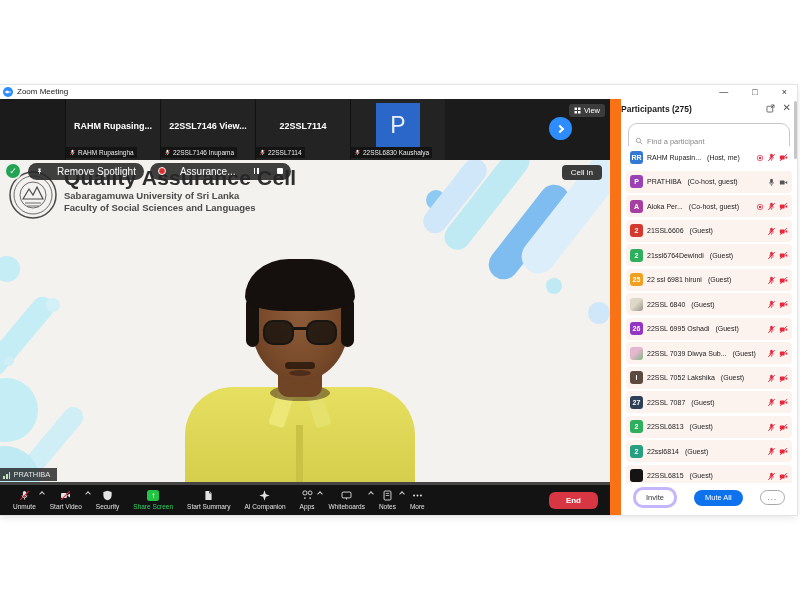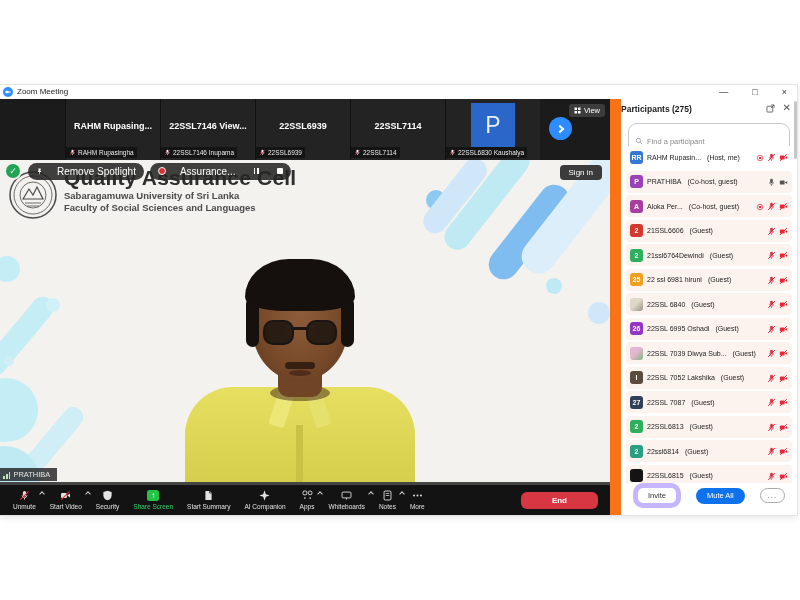--- a/index.html
+++ b/index.html
@@ -88,21 +88,21 @@
   .mustache { bottom:116px; left:103px; width:30px; height:7px; background:rgba(28,15,8,.72); border-radius:4px; }
   .mouth { bottom:109px; left:107px; width:22px; height:6px; background:rgba(48,24,14,.55); border-radius:50%; }
 
   
   .toolbar { position:absolute; left:0; top:386px; width:610px; height:30px; background:#131313; display:flex; align-items:center; padding-left:6px; }
   .tb-item { position:relative; display:flex; flex-direction:column; align-items:center; justify-content:center; gap:1.5px; color:#e3e3e3; font-size:6.5px; padding:0 7px; height:100%; white-space:nowrap; }
   .tb-item .ic { height:11px; display:flex; align-items:center; justify-content:center; }
   .tb-item.accent { color:#2fd566; }
   .chev { position:absolute; top:7px; right:-1px; width:4px; height:4px; border-left:1px solid #cfcfcf; border-top:1px solid #cfcfcf; transform:rotate(45deg); }
   .share-ic { width:12px; height:11px; background:#23c343; border-radius:2.5px; color:#fff; font-size:8px; line-height:11px; text-align:center; display:block; }
-  .end-btn { margin-left:auto; margin-right:12px; background:#d93644; color:#fff; font-size:8px; font-weight:bold; padding:4px 31px; border-radius:6px; }
+  .end-btn { margin-left:auto; margin-right:12px; background:#d93644; color:#fff; font-size:8px; font-weight:bold; padding:4px 17px; border-radius:6px; }
 
   
   .panel { position:absolute; left:621px; top:14px; width:176px; height:416px; background:#fff; }
   .panel-header { position:relative; height:21px; }
   .panel-title { text-align:left; font-size:8.5px; font-weight:bold; color:#1a1a1a; line-height:21px; }
   .panel-actions { position:absolute; right:6px; top:4px; display:flex; gap:8px; align-items:center; color:#555; }
   .panel-close { font-size:10px; line-height:10px; color:#555; }
   .search-box { margin:3px 7px 11px 7px; height:17px; border:1px solid #c9c9c9; border-radius:9px; display:flex; align-items:center; padding:17px 6px; gap:4px; background:#fff; }
   .search-box input { border:none; outline:none; flex:1; font-size:7.5px; color:#333; font-family:"Liberation Sans",sans-serif; background:transparent; }
   .search-box input::placeholder { color:#8a8a8a; }
@@ -110,21 +110,21 @@
   .list { position:absolute; left:2px; right:2px; top:47px; bottom:32px; overflow:hidden; }
   .row { height:22px; margin:0 3px 2.5px 3px; background:#fcf3ef; border-radius:4px; display:flex; align-items:center; padding:0 4px; gap:4px; }
   .row.first { background:#fff; }
   .avatar { width:13px; height:13px; border-radius:3px; color:#fff; font-size:7px; font-weight:bold; display:flex; align-items:center; justify-content:center; flex:none; }
   .row-name { font-size:7px; color:#222; white-space:nowrap; overflow:hidden; }
   .row-role { font-size:7px; color:#222; white-space:nowrap; margin-left:2px; }
   .row-icons { margin-left:auto; display:flex; gap:3px; align-items:center; flex:none; }
   .list-scrollbar { position:absolute; right:0; top:2px; width:3px; height:58px; background:#c6c6c6; border-radius:2px; }
 
   .panel-footer { position:absolute; left:0; right:0; bottom:7px; display:flex; justify-content:space-between; align-items:center; padding:0 12px; }
-  .invite-btn { border:5px solid #c4b5fd; border-radius:10px; font-size:7.5px; color:#333; padding:3px 10px; background:#fff; }
+  .invite-btn { border:3px solid #c4b5fd; border-radius:10px; font-size:7.5px; color:#333; padding:3px 10px; background:#fff; }
   .muteall-btn { background:#0e72ed; border:none; color:#fff; border-radius:10px; font-size:7.5px; padding:3.5px 11px; }
   .fmore-btn { border:1px solid #a8a8a8; border-radius:8px; font-size:7.5px; color:#333; padding:2px 7px; background:#fff; letter-spacing:1px; }
 </style>
 </head>
 <body>
 
 <div class="window">
 
   <div class="titlebar">
     <span class="tb-appicon">
@@ -160,32 +160,20 @@
           <div class="thumb">
             <div class="thumb-main">22SSL7146 View...</div>
             <div class="thumb-label">
               <span><svg width="7" height="7" viewBox="0 0 16 16">
                   <path d="M8 1.5 a2.3 2.3 0 0 1 2.3 2.3 v3.4 a2.3 2.3 0 0 1 -4.6 0 V3.8 A2.3 2.3 0 0 1 8 1.5 Z" fill="#fff"></path>
                   <path d="M4.4 7.6 a3.6 3.6 0 0 0 7.2 0" fill="none" stroke="#fff" stroke-width="1.2"></path>
                   <line x1="8" y1="11.6" x2="8" y2="14" stroke="#fff" stroke-width="1.2"></line>
                   <line x1="2" y1="14" x2="14" y2="2" stroke="#e8273d" stroke-width="1.6"></line>
                 </svg></span>
               <span>22SSL7146 Inupama</span>
-            </div>
-          </div>
-          <div class="thumb">
-            <div class="thumb-main">22SSL6939</div>
-            <div class="thumb-label">
-              <span><svg width="7" height="7" viewBox="0 0 16 16">
-                  <path d="M8 1.5 a2.3 2.3 0 0 1 2.3 2.3 v3.4 a2.3 2.3 0 0 1 -4.6 0 V3.8 A2.3 2.3 0 0 1 8 1.5 Z" fill="#fff"></path>
-                  <path d="M4.4 7.6 a3.6 3.6 0 0 0 7.2 0" fill="none" stroke="#fff" stroke-width="1.2"></path>
-                  <line x1="8" y1="11.6" x2="8" y2="14" stroke="#fff" stroke-width="1.2"></line>
-                  <line x1="2" y1="14" x2="14" y2="2" stroke="#e8273d" stroke-width="1.6"></line>
-                </svg></span>
-              <span>22SSL6939</span>
             </div>
           </div>
           <div class="thumb">
             <div class="thumb-main">22SSL7114</div>
             <div class="thumb-label">
               <span><svg width="7" height="7" viewBox="0 0 16 16">
                   <path d="M8 1.5 a2.3 2.3 0 0 1 2.3 2.3 v3.4 a2.3 2.3 0 0 1 -4.6 0 V3.8 A2.3 2.3 0 0 1 8 1.5 Z" fill="#fff"></path>
                   <path d="M4.4 7.6 a3.6 3.6 0 0 0 7.2 0" fill="none" stroke="#fff" stroke-width="1.2"></path>
                   <line x1="8" y1="11.6" x2="8" y2="14" stroke="#fff" stroke-width="1.2"></line>
                   <line x1="2" y1="14" x2="14" y2="2" stroke="#e8273d" stroke-width="1.6"></line>
@@ -265,21 +253,21 @@
           <path d="M15 29 L21 19 L25 25 L29 17 L35 29 Z" fill="none" stroke="#4a4a4a" stroke-width="1.2"></path>
           <path d="M17 33 h16 M19 36 h12" stroke="#4a4a4a" stroke-width="0.8"></path>
         </svg>
         <div class="brand-text">
           <div class="brand-title">Quality Assurance Cell</div>
           <div class="brand-sub">Sabaragamuwa University of Sri Lanka</div>
           <div class="brand-sub">Faculty of Social Sciences and Languages</div>
         </div>
       </div>
 
-      <span class="signin-btn">Sign in</span>
+      <span class="signin-btn">Cell in</span>
 
       <div class="person">
         <div class="shirt"></div>
         <div class="placket"></div>
         <div class="cL"></div>
           <div class="cR"></div>
         <div class="neck-shadow"></div>
         <div class="neck"></div>
         <div class="head"></div>
         <div class="hairL"></div>

